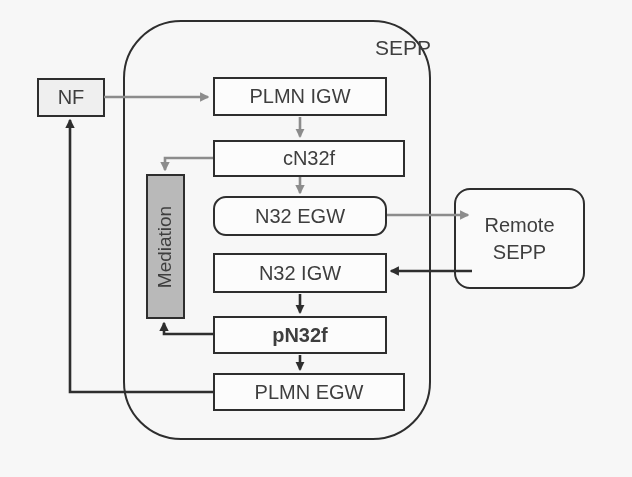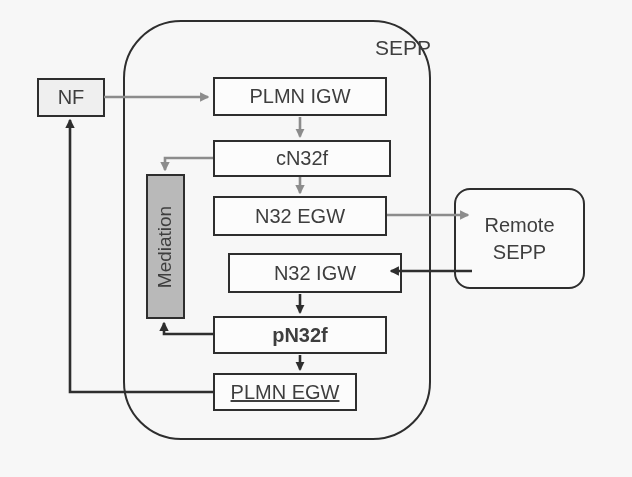--- a/index.html
+++ b/index.html
@@ -43,25 +43,25 @@
     background: var(--node-fill, #fcfcfc);
     color: var(--text, #3e3e3e);
     font-size: 20px;
     display: flex;
     align-items: center;
     justify-content: center;
     z-index: 3;
   }
   .node-nf        { left: 37px;  top: 78px;  width: 68px;  height: 39px; background: var(--nf-fill, #efefef); }
   .node-plmn-igw  { left: 213px; top: 77px;  width: 174px; height: 39px; }
-  .node-cn32f     { left: 213px; top: 140px; width: 178px; height: 37px; align-items: center; }
-  .node-n32-egw   { left: 213px; top: 196px; width: 174px; height: 40px; }
-  .node-n32-igw   { left: 228px; top: 253px; width: 174px; height: 40px; }
+  .node-cn32f     { left: 213px; top: 140px; width: 192px; height: 37px; align-items: center; }
+  .node-n32-egw   { left: 213px; top: 196px; width: 174px; height: 40px; border-radius: 13px; }
+  .node-n32-igw   { left: 213px; top: 253px; width: 174px; height: 40px; }
   .node-pn32f     { left: 213px; top: 316px; width: 174px; height: 38px; font-weight: bold; }
-  .node-plmn-egw  { left: 213px; top: 373px; width: 144px; height: 38px; text-decoration: underline; }
+  .node-plmn-egw  { left: 213px; top: 373px; width: 192px; height: 38px; }
   .node-mediation {
     left: 146px; top: 174px; width: 39px; height: 145px;
     background: var(--mediation-fill, #b9b9b9);
   }
   .node-mediation .label {
     transform: rotate(-90deg);
     white-space: nowrap;
     font-size: 19px;
   }
   .node-remote-sepp {

